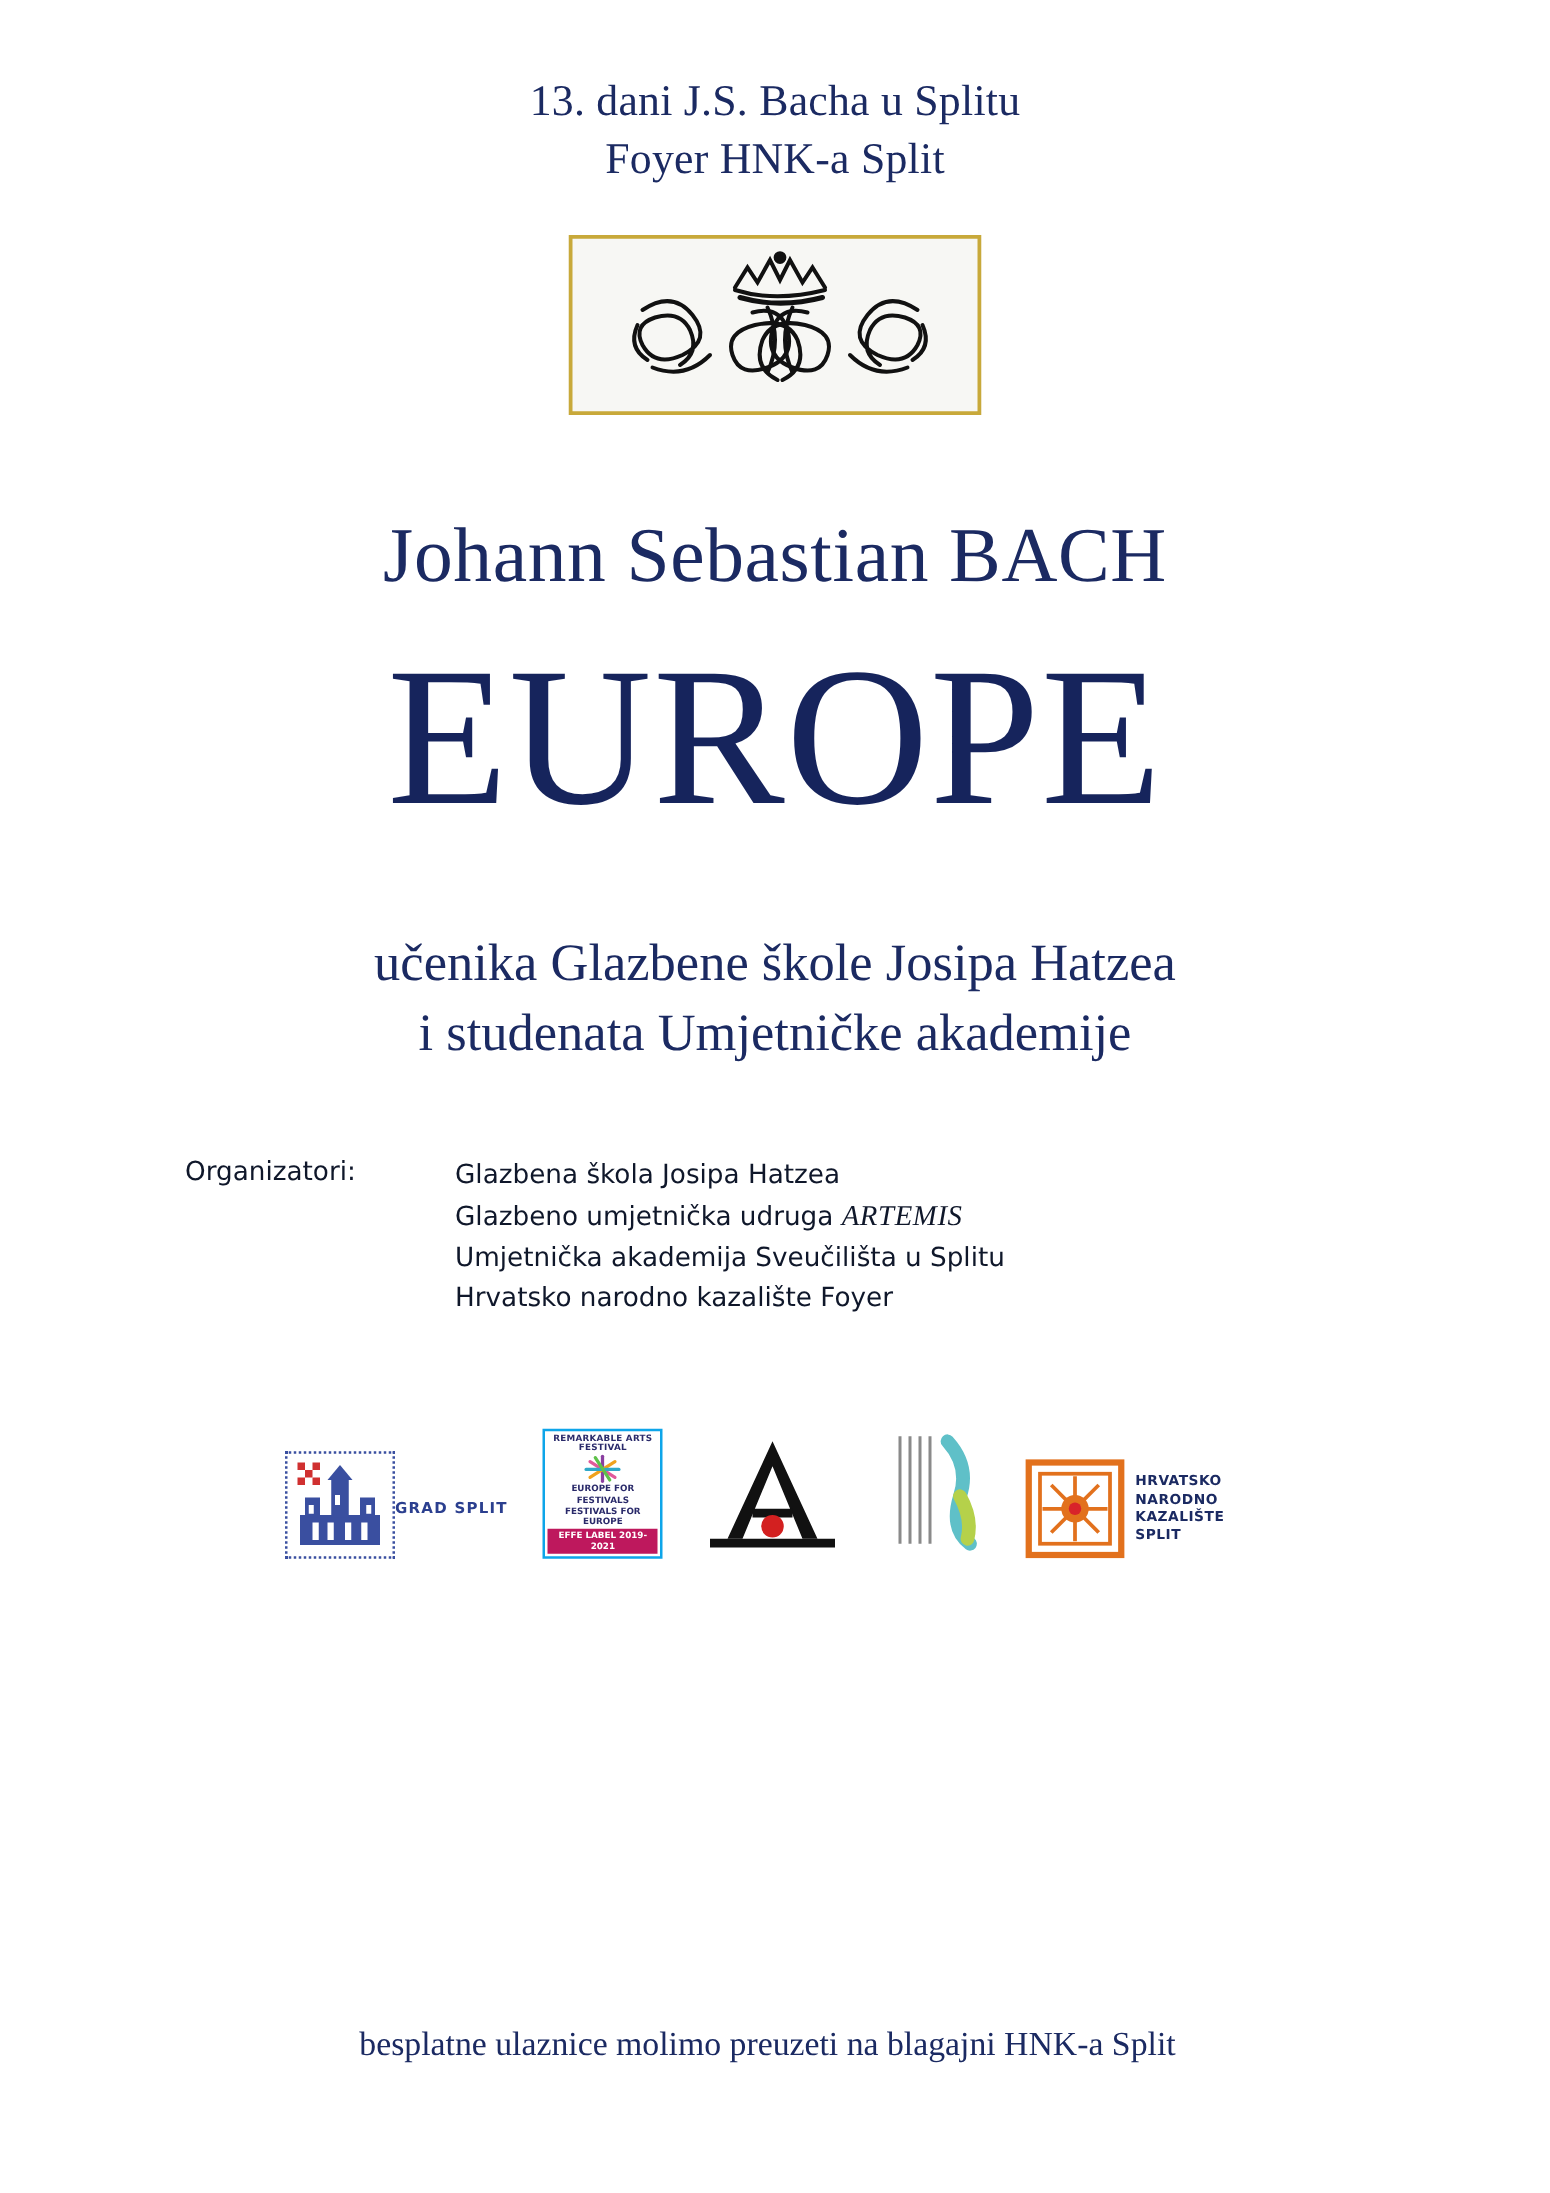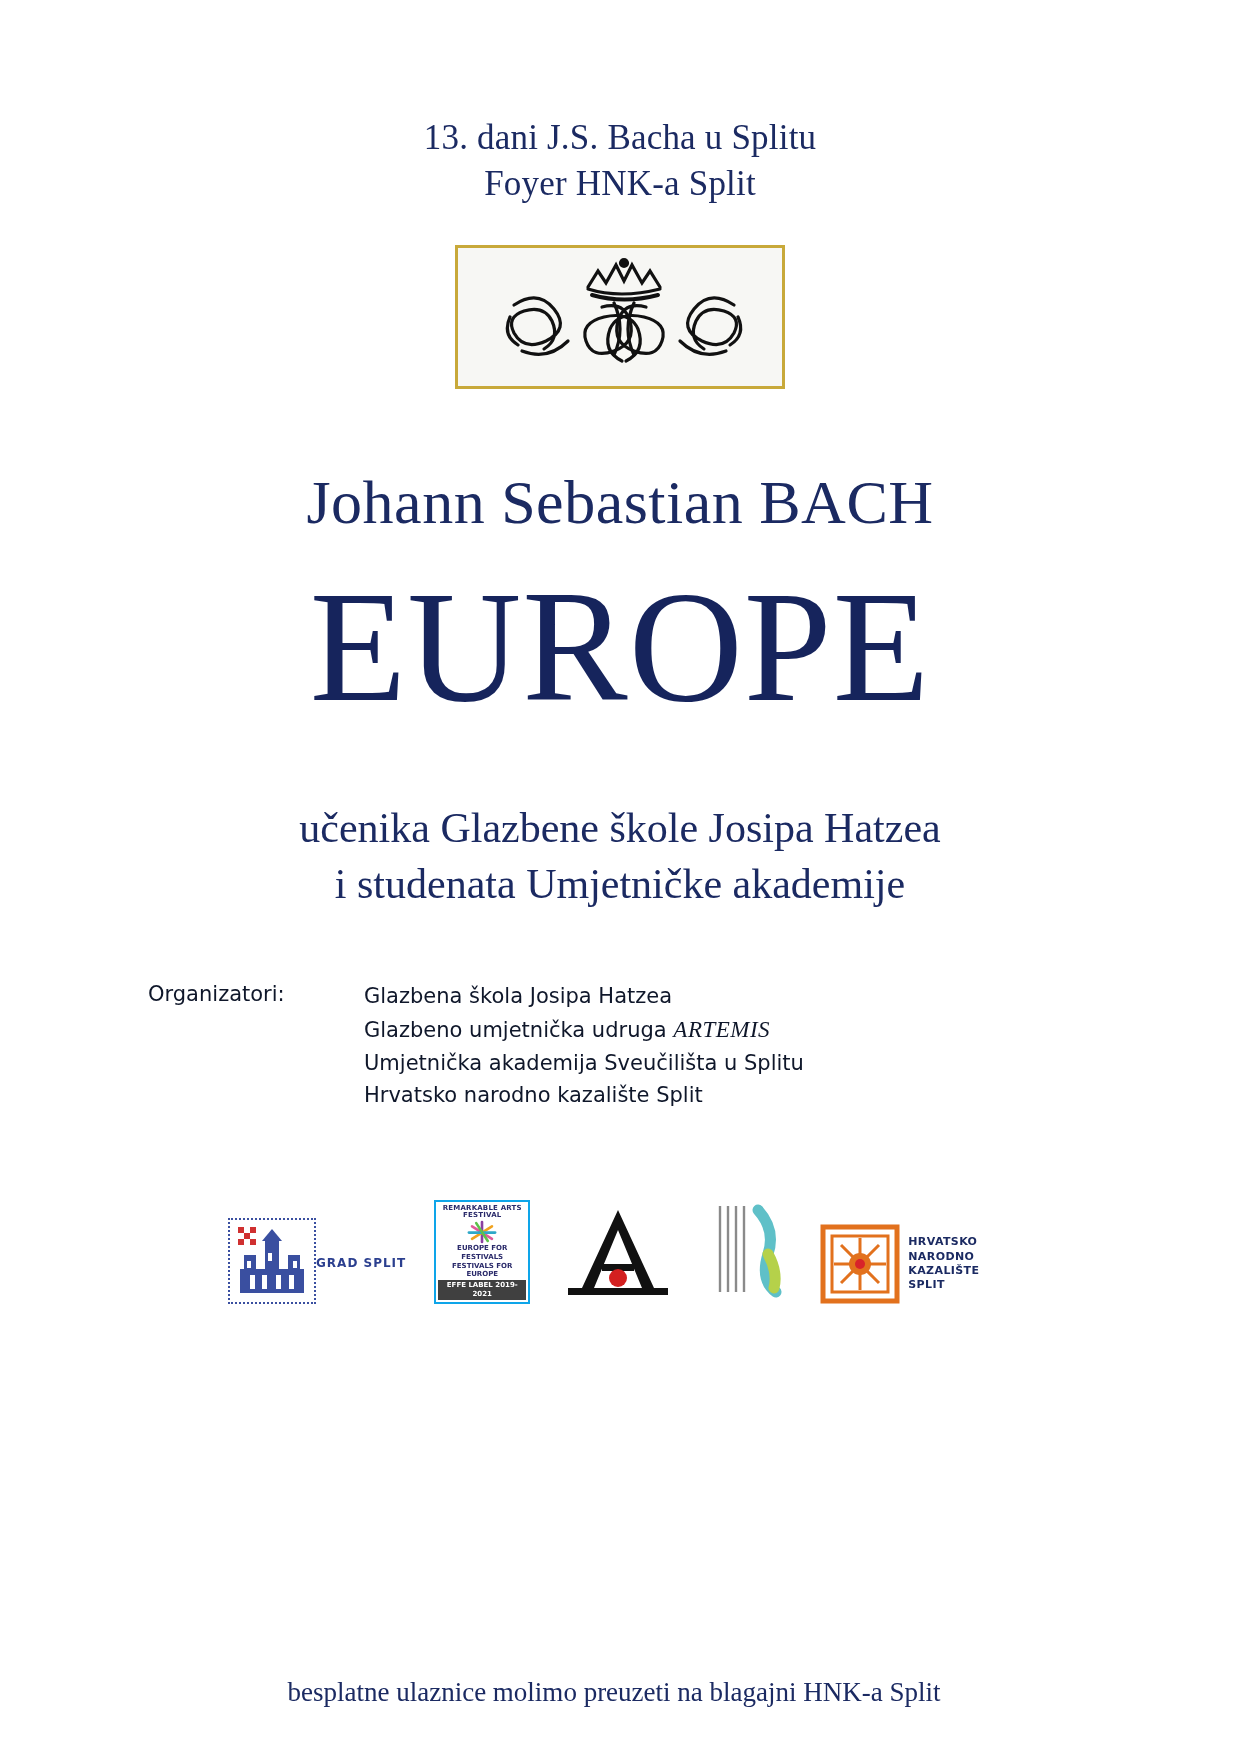--- a/index.html
+++ b/index.html
@@ -19,21 +19,21 @@
   .poster {
     width: 1240px;
     height: 1754px;
     box-sizing: border-box;
     padding: 0;
     position: relative;
   }
 
   
   .header {
-    margin-top: 115px;
+    margin-top: 58px;
     text-align: center;
     line-height: 1.32;
   }
   .header .line {
     font-size: 35px;
     color: #1b2a62;
     letter-spacing: 0.2px;
   }
 
   
@@ -155,21 +155,21 @@
     font-family: "DejaVu Sans", sans-serif;
     font-size: 7px; font-weight: bold; color: #2a2a6a;
     letter-spacing: 0.2px; text-align: center; line-height: 1.1;
   }
   .logo-effe .bot-txt {
     font-family: "DejaVu Sans", sans-serif;
     font-size: 7px; font-weight: bold; color: #2a2a6a;
     text-align: center; line-height: 1.25; width: 100%;
   }
   .logo-effe .bot-txt .bar {
-    display:block; background:#404040; color:#fff; margin-top:1px; padding:1px 0;
+    display:block; background:#be185d; color:#fff; margin-top:1px; padding:1px 0;
   }
 
   
   .logo-academy { width: 120px; height: 100px; }
 
   
   .logo-umas { width: 86px; height: 104px; }
 
   
   .logo-hnk { display: flex; flex-direction: row; align-items: center; gap: 8px; }
@@ -238,21 +238,21 @@
     <div>učenika Glazbene škole Josipa Hatzea</div>
     <div>i studenata Umjetničke akademije</div>
   </div>
 
   <div class="organizers">
     <div class="label">Organizatori:</div>
     <div class="list">
       <div class="org-item">Glazbena škola Josipa Hatzea</div>
       <div class="org-item"><span>Glazbeno umjetnička udruga </span><span class="artemis">ARTEMIS</span></div>
       <div class="org-item">Umjetnička akademija Sveučilišta u Splitu</div>
-      <div class="org-item">Hrvatsko narodno kazalište Split</div>
+      <div class="org-item">Hrvatsko narodno kazalište Foyer</div>
     </div>
   </div>
 
   <div class="logos">
 
     <div class="logo logo-gradsplit">
       <div class="art">
         <svg width="76" height="72" viewBox="0 0 76 72">
           <g fill="#3a4fa0">
             <rect x="6" y="44" width="64" height="24"></rect>

